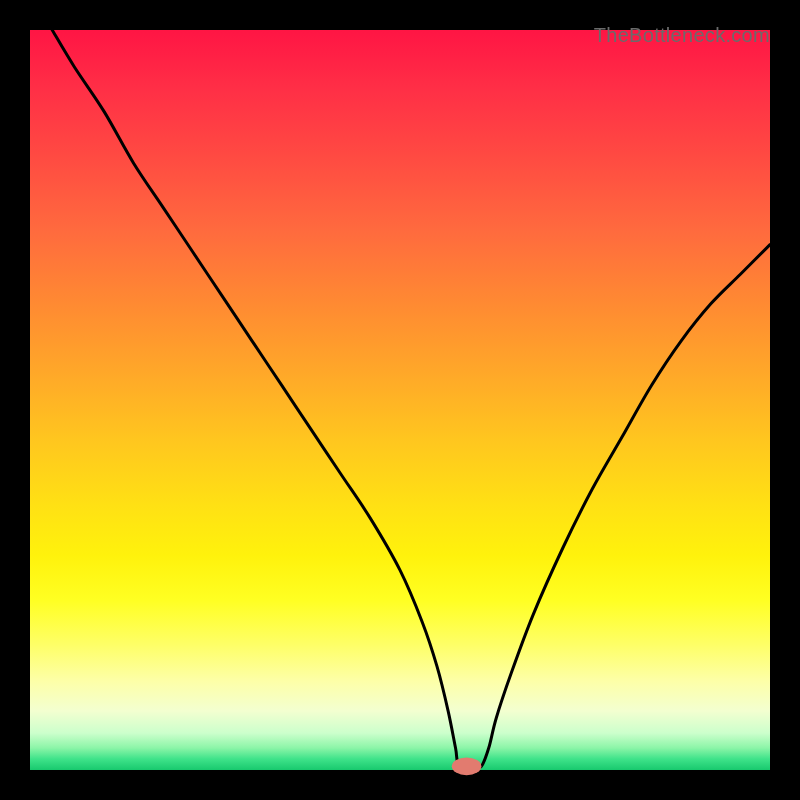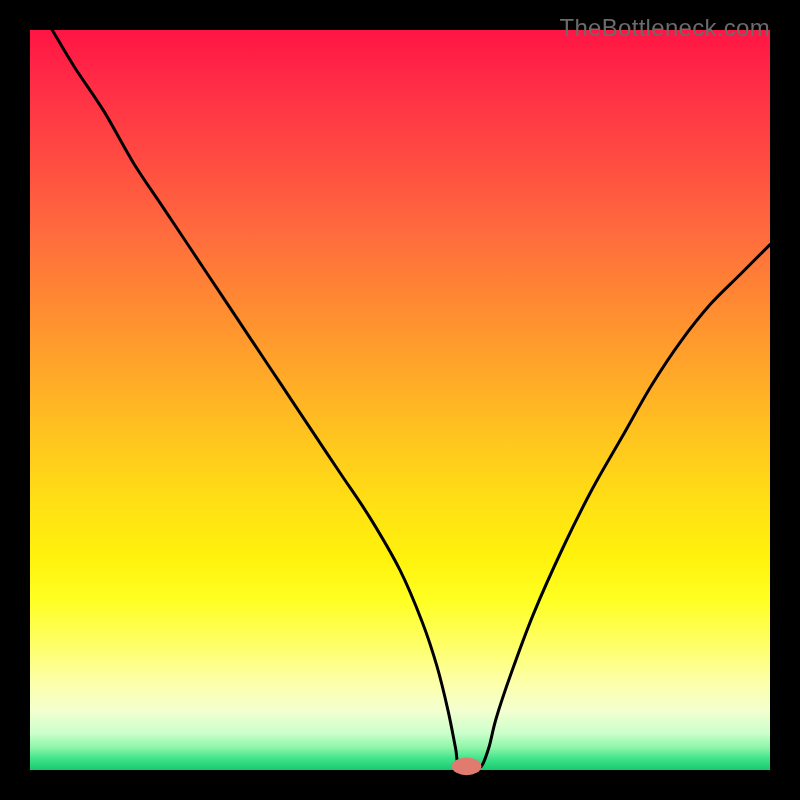--- a/index.html
+++ b/index.html
@@ -48,24 +48,24 @@
   .plot-area svg {
     position: absolute;
     left: 0;
     top: 0;
     width: 740px;
     height: 740px;
     overflow: visible;
   }
   .watermark {
     position: absolute;
-    top: 14px;
+    top: 24px;
     right: 30px;
     color: #6b6b6b;
-    font-size: 24px;
+    font-size: 20px;
     font-weight: 500;
     letter-spacing: 0.3px;
     user-select: none;
   }
 </style>
 </head>
 <body>
 
 <div class="frame">
 

